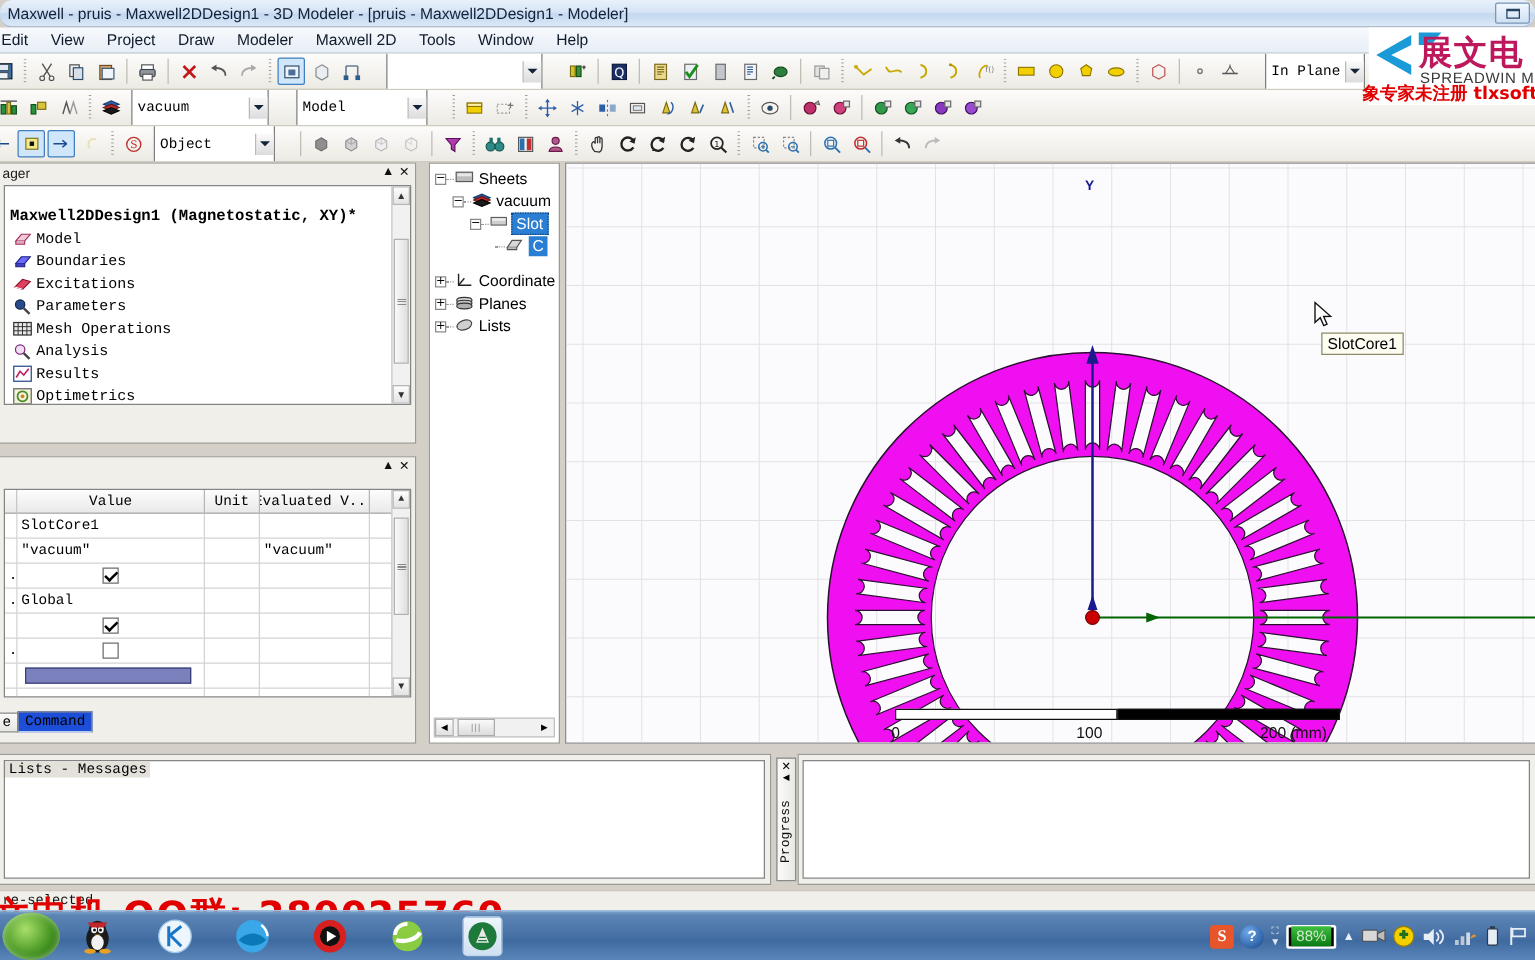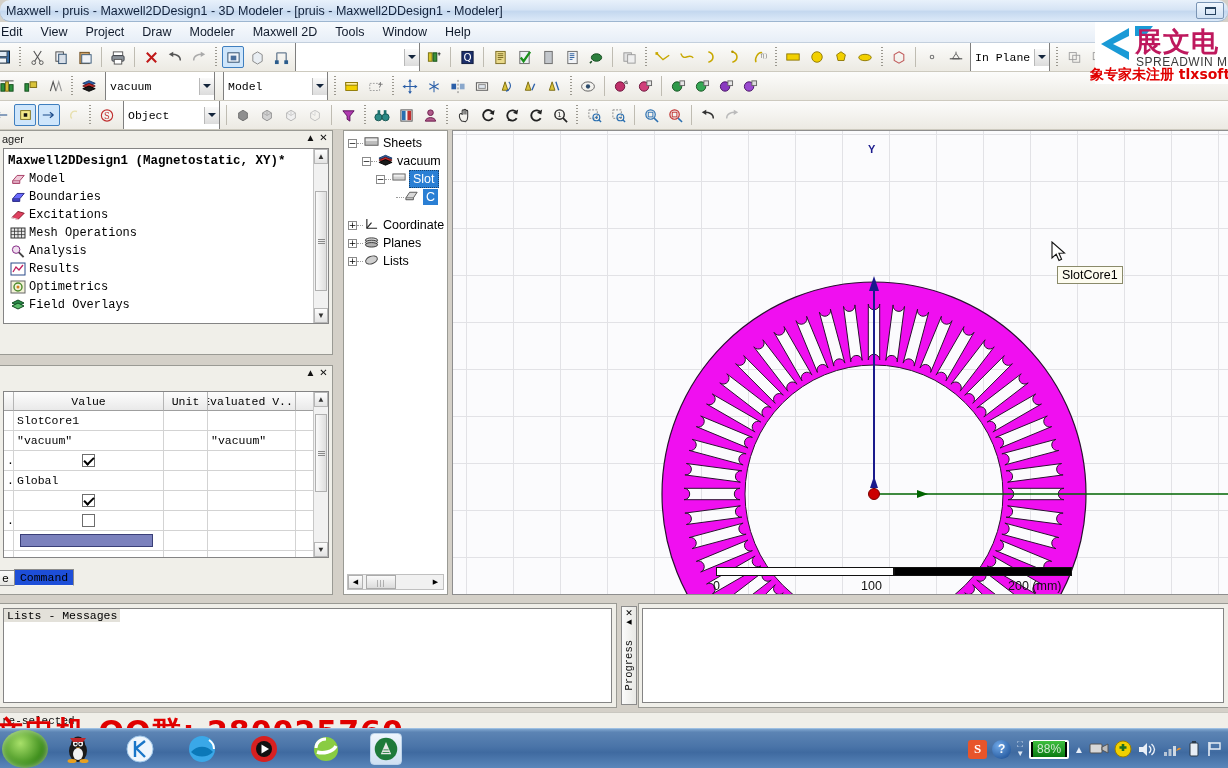--- a/index.html
+++ b/index.html
@@ -58,21 +58,21 @@
     width:22px;height:22px;margin:0 1px;display:flex;align-items:center;justify-content:center;
     border:1px solid transparent;border-radius:2px;flex:none;position:relative;
   }
   .tbtn.on{border-color:#3f7fbf;background:#cfe6fb}
   .sep{width:1px;height:20px;background:#bfbcb2;margin:0 4px;flex:none}
   .dotsep{width:4px;height:20px;margin:0 3px;flex:none;
     background-image:repeating-linear-gradient(to bottom,#9b988f 0 1px,transparent 1px 3px);
     background-size:2px 3px;background-repeat:repeat-y;background-position:1px 0;}
   .combo{
     height:32px;border:1px solid #7f7f7f;background:#fff;display:flex;align-items:center;
-    font-family:"Liberation Mono", monospace;font-size:11.5px;color:#000;flex:none;margin:0 2px;justify-content:space-between;
+    font-family:"Liberation Mono", monospace;font-size:11.5px;color:#000;flex:none;margin:0 16px;justify-content:space-between;
   }
   .combo span{padding-left:4px;white-space:nowrap;overflow:hidden}
   .combo .arr{
     margin-left:auto;width:15px;height:17px;border-left:1px solid #b9b9b9;
     background:linear-gradient(to bottom,#fafafa,#dcdcdc);
     display:flex;align-items:center;justify-content:center;
   }
   .combo .arr::after{content:"";border-left:4px solid transparent;border-right:4px solid transparent;border-top:4px solid #12233a}
 
   
@@ -717,21 +717,21 @@
     <div class="wmtext" style="font-size:14px">象专家未注册  tlxsoft</div>
   </div>
 
   <div class="panel" style="left:-1px;top:130px;width:334px;height:225px">
     <div class="panelhdr">
       <span>ager</span>
       <span class="hb" style="right:16px">▲</span>
       <span class="hb" style="right:3px">✕</span>
     </div>
     <div class="treebox" style="left:3px;top:17px;right:3px;bottom:30px">
-      <div style="position:absolute;left:0;top:0;right:16px;bottom:0;overflow:hidden;padding-top:3px">
+      <div style="position:absolute;left:0;top:0;right:16px;bottom:0;overflow:hidden;padding-top:15px">
         <div class="treerow" style="font-weight:bold;padding-left:4px;font-size:12.5px">
           <span>Maxwell2DDesign1 (Magnetostatic, XY)*</span>
         </div>
         <div class="treerow">
           <span class="ic">
             <svg width="16" height="14" viewBox="0 0 18 14">
                 <path d="M3 9 L8 3 L16 3 L11 9 Z" fill="#f0c8d8" stroke="#a0305a"></path>
                 <path d="M3 9 L3 12 L11 12 L11 9" fill="#e0a8c0" stroke="#a0305a"></path>
               </svg></span>
           <span>Model</span>
@@ -744,20 +744,28 @@
               </svg></span>
           <span>Boundaries</span>
         </div>
         <div class="treerow">
           <span class="ic">
             <svg width="16" height="14" viewBox="0 0 18 14">
                 <path d="M2 10 L9 3 L16 5 L9 12 Z" fill="#e04060" stroke="#801020"></path>
                 <path d="M2 10 L9 12" stroke="#fff"></path>
               </svg></span>
           <span>Excitations</span>
+        </div>
+        <div class="treerow">
+          <span class="ic">
+            <svg width="16" height="15" viewBox="0 0 16 16">
+                <circle cx="6" cy="6" r="4" fill="#2a4a8a" stroke="#11264a"></circle>
+                <path d="M9 9 L14 14" stroke="#444" stroke-width="2"></path>
+              </svg></span>
+          <span>Parameters</span>
         </div>
         <div class="treerow">
           <span class="ic">
             <svg width="16" height="14" viewBox="0 0 16 14">
                 <rect x="1" y="2" width="14" height="10" fill="#e8e8e8" stroke="#333"></rect>
                 <path d="M1 5.3 H15 M1 8.6 H15 M4.5 2 V12 M8 2 V12 M11.5 2 V12" stroke="#333" stroke-width="0.8"></path>
               </svg></span>
           <span>Mesh Operations</span>
         </div>
         <div class="treerow">

